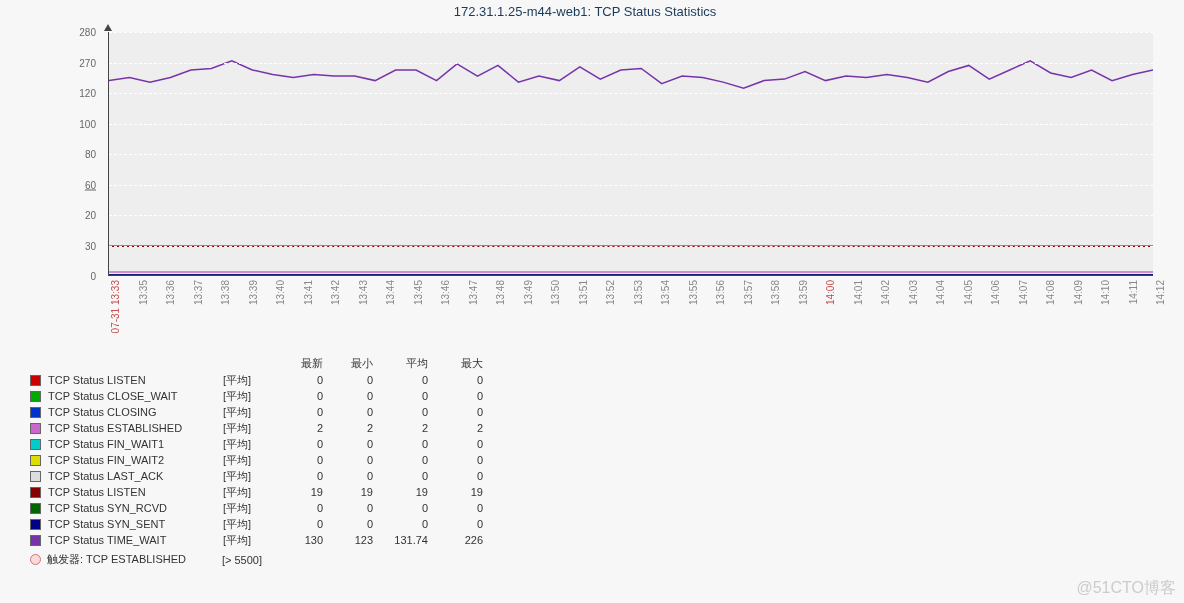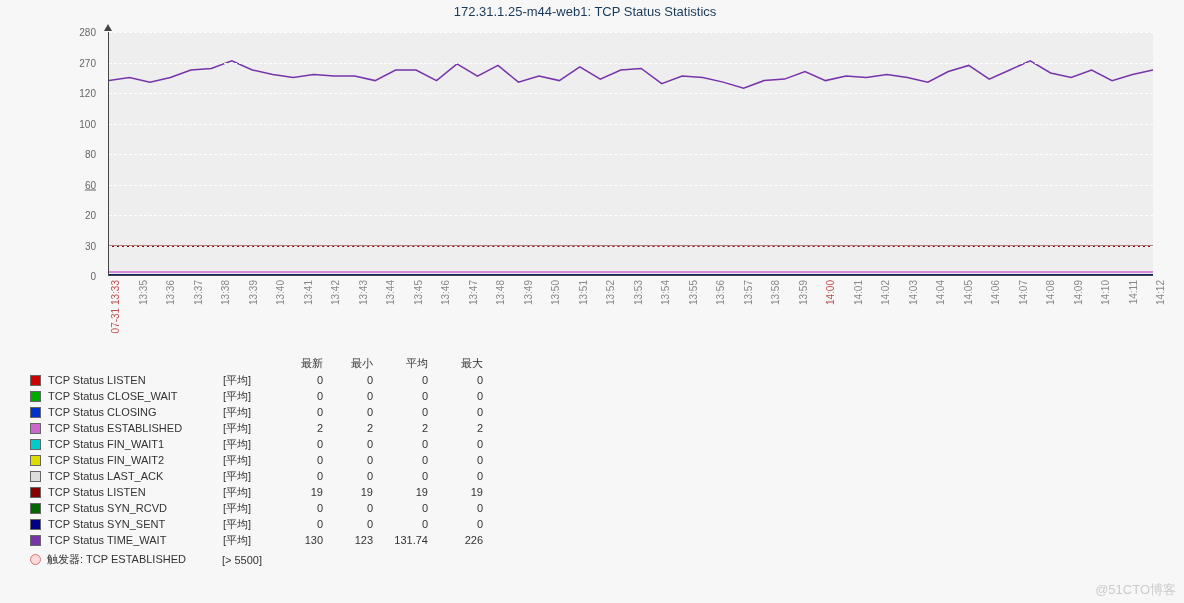--- a/index.html
+++ b/index.html
@@ -110,21 +110,21 @@
   .circle-icon {
     width: 11px; height: 11px;
     border-radius: 50%;
     background: #fddada;
     border: 1px solid #c77;
   }
   .watermark {
     position: absolute;
     bottom: 4px;
     right: 8px;
-    font-size: 13px;
+    font-size: 16px;
     color: #ccc;
   }
   .axis-arrow {
     position:absolute;
     left:97px; top:24px;
     width:0;height:0;
     border-left:4px solid transparent;
     border-right:4px solid transparent;
     border-bottom:7px solid #444;
   }

